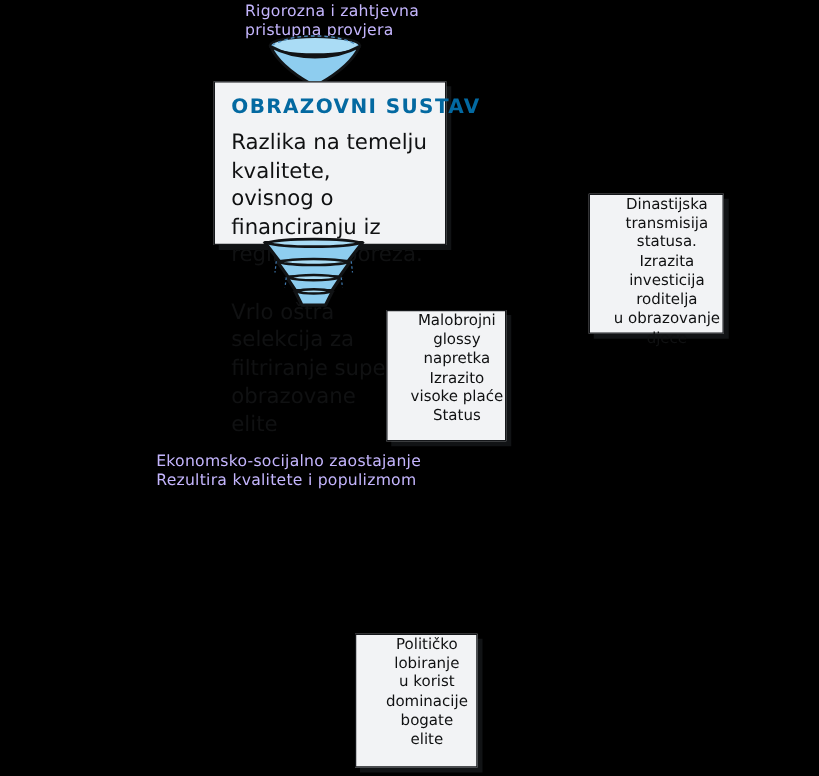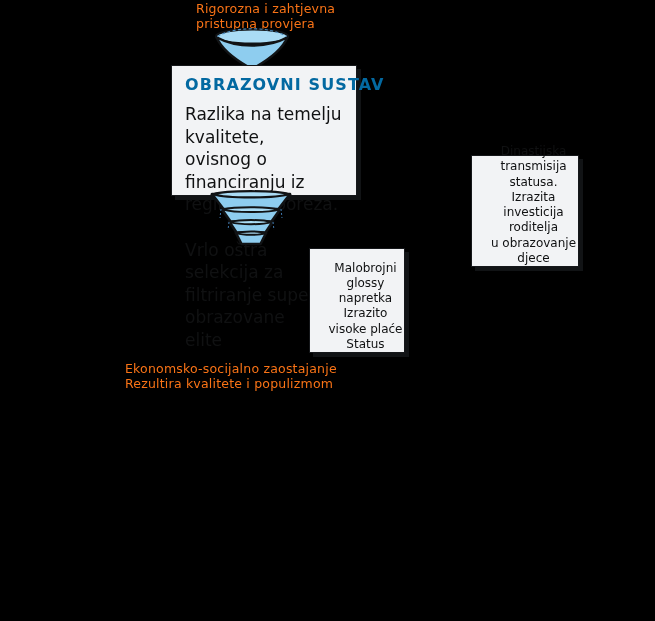--- a/index.html
+++ b/index.html
@@ -14,21 +14,21 @@
     position: relative;
     width: 655px;
     height: 621px;
     background: #000000;
     overflow: hidden;
   }
 
   
   .annotation {
     position: absolute;
-    color: #f97316;
+    color: #c4b5fd;
     font-family: "DejaVu Sans", sans-serif;
     font-size: 12.5px;
     line-height: 1.18;
     letter-spacing: 0.2px;
     white-space: pre-line;
     text-align: left;
     user-select: none;
   }
 
   
@@ -51,21 +51,21 @@
     white-space: nowrap;
   }
   .card-body {
     font-size: 17px;
     line-height: 1.33;
     white-space: pre-line;
     color: #101112;
   }
   .card-centered {
     display: flex;
-    align-items: flex-end;
+    align-items: flex-start;
     justify-content: center;
     text-align: center;
     padding-left: 17px;
   }
   .card-centered .card-body {
     font-size: 12px;
     line-height: 1.27;
     text-align: center;
   }
 
@@ -148,14 +148,22 @@
 napretka
 Izrazito
 visoke plaće
 Status</div>
   </div>
 
   <div class="annotation" style="left:125px; top:362px; width:290px;">Ekonomsko-socijalno zaostajanje
 Rezultira kvalitete i populizmom</div>
 
 
+  <div class="card card-centered" style="left:284px; top:507px; width:98px; height:107px;">
+    <div class="card-body">Političko
+lobiranje
+u korist
+dominacije
+bogate
+elite</div>
+  </div>
 
 </div>
 
 </body></html>

